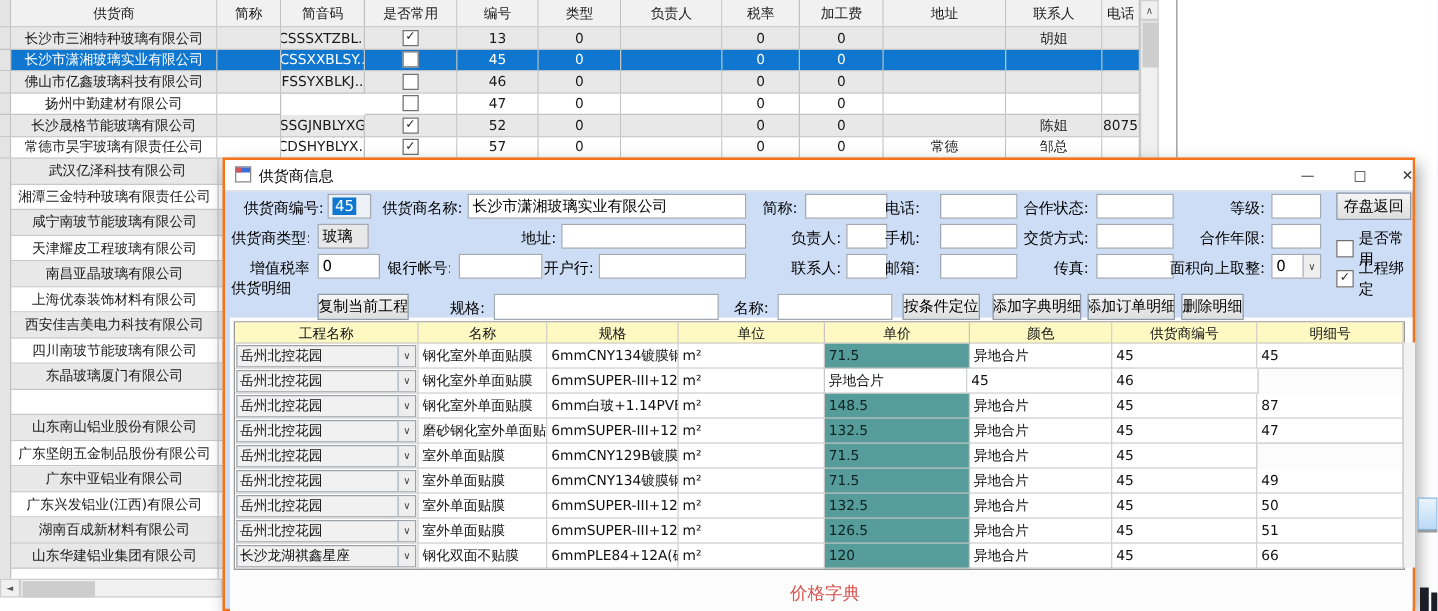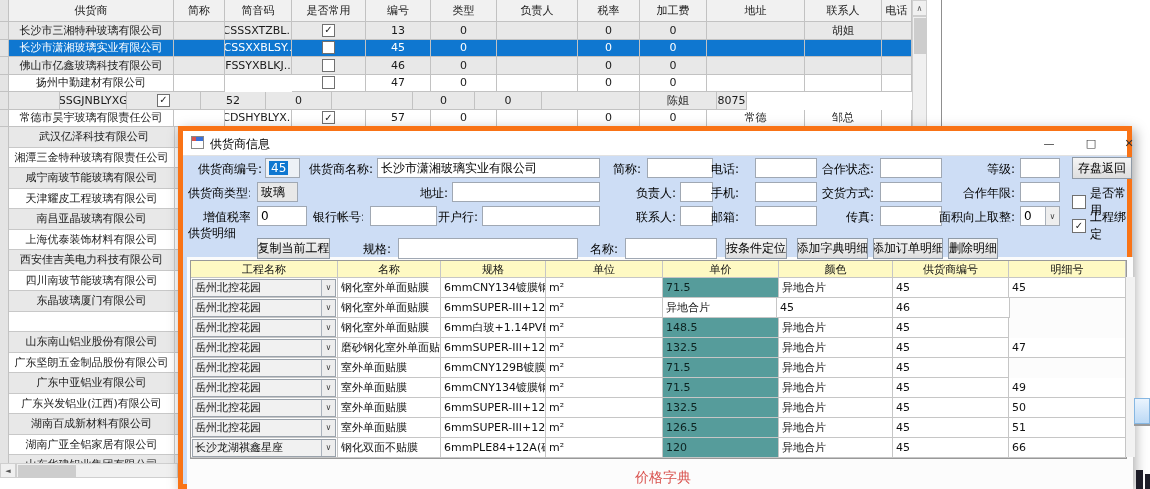--- a/index.html
+++ b/index.html
@@ -15,21 +15,21 @@
   .rh{background:#e4e4e4}
   .cb{width:12px;height:12px;background:#fff;border:1px solid #707070;display:flex;
       align-items:center;justify-content:center;font-size:10px;line-height:1;color:#222;flex:none;box-sizing:content-box}
   .box{position:absolute;box-sizing:border-box;background:#fff;border:1px solid #a0a8b3;height:20px;
        font-size:12px;display:flex;align-items:center;padding:0 3px;overflow:hidden;white-space:nowrap}
   .lbl{position:absolute;font-size:12px;text-align:right;white-space:nowrap;color:#000;overflow:hidden}
   .btn{position:absolute;box-sizing:border-box;background:linear-gradient(#f5f5f5,#dedede);
        border:1px solid #8f9aa6;display:flex;align-items:center;justify-content:center;
        font-size:12px;color:#000;white-space:nowrap;overflow:hidden}
   #dialog{position:absolute;left:178px;top:126px;width:954px;height:363px;background:var(--formbg);
-          border:5px solid #f97316;box-sizing:border-box;box-shadow:3px 4px 12px rgba(0,0,0,.35)}
+          border:2px solid #f97316;box-sizing:border-box;box-shadow:3px 4px 12px rgba(0,0,0,.35)}
   #titlebar{position:absolute;left:0;top:0;width:100%;height:24px;background:#fff;border-bottom:1px solid #e2e2e2}
   .winbtn{position:absolute;top:0;width:36px;height:24px;display:flex;align-items:center;justify-content:center;
           font-size:11px;color:#333}
   .scrltrk{background:#f0f0f0;border:1px solid #cfcfcf;box-sizing:border-box}
   .scrlbtn{display:flex;align-items:center;justify-content:center;font-size:8px;color:#555;background:#f0f0f0}
   .gc{box-sizing:border-box;border-right:1px solid #c6c6c6;border-bottom:1px solid #c6c6c6;
       display:flex;align-items:center;overflow:hidden;white-space:nowrap;font-size:11px;
       flex:none;padding:0 3px;background:#fff;color:#111}
   .gh{background:#fef9c3;justify-content:center;padding:0}
   .combo-arrow{width:13px;height:100%;display:flex;align-items:center;justify-content:center;
@@ -119,20 +119,21 @@
         <div class="c" style="width: 66px; height: 17.5px; background: rgb(255, 255, 255);">0</div>
         <div class="c" style="width: 81px; height: 17.5px; background: rgb(255, 255, 255);"></div>
         <div class="c" style="width: 62px; height: 17.5px; background: rgb(255, 255, 255);">0</div>
         <div class="c" style="width: 67px; height: 17.5px; background: rgb(255, 255, 255);">0</div>
         <div class="c" style="width: 98px; height: 17.5px; background: rgb(255, 255, 255);"></div>
         <div class="c" style="width: 77px; height: 17.5px; background: rgb(255, 255, 255);"></div>
         <div class="c" style="width: 30px; height: 17.5px; background: rgb(255, 255, 255);"></div>
       </div>
       <div class="trow" style="height: 17.5px;">
         <div class="c rh" style="width: 9px; height: 17.5px;"></div>
+        <div class="c" style="width: 165px; height: 17.5px; background: var(--alt);">长沙晟格节能玻璃有限公司</div>
         <div class="c" style="width: 51px; height: 17.5px; background: var(--alt);"></div>
         <div class="c" style="width: 67px; height: 17.5px; background: var(--alt);">CSSGJNBLYXGS</div>
         <div class="c" style="width: 74px; height: 17.5px; background: var(--alt);">
           <div class="cb" style="width: 11px; height: 11px;">✓</div>
         </div>
         <div class="c" style="width: 65px; height: 17.5px; background: var(--alt);">52</div>
         <div class="c" style="width: 66px; height: 17.5px; background: var(--alt);">0</div>
         <div class="c" style="width: 81px; height: 17.5px; background: var(--alt);"></div>
         <div class="c" style="width: 62px; height: 17.5px; background: var(--alt);">0</div>
         <div class="c" style="width: 67px; height: 17.5px; background: var(--alt);">0</div>
@@ -177,21 +178,20 @@
       <div style="height: 20.5px; box-sizing: border-box; border-bottom: 1px solid rgb(200, 200, 200); display: flex; align-items: center; justify-content: center; font-size: 11px; color: rgb(26, 26, 26); overflow: hidden; white-space: nowrap; padding-left: 10px; padding-right: 5px; background: rgb(255, 255, 255);">上海优泰装饰材料有限公司</div>
       <div style="height: 20.5px; box-sizing: border-box; border-bottom: 1px solid rgb(200, 200, 200); display: flex; align-items: center; justify-content: center; font-size: 11px; color: rgb(26, 26, 26); overflow: hidden; white-space: nowrap; padding-left: 10px; padding-right: 5px; background: var(--alt);">西安佳吉美电力科技有限公司</div>
       <div style="height: 20.5px; box-sizing: border-box; border-bottom: 1px solid rgb(200, 200, 200); display: flex; align-items: center; justify-content: center; font-size: 11px; color: rgb(26, 26, 26); overflow: hidden; white-space: nowrap; padding-left: 10px; padding-right: 5px; background: rgb(255, 255, 255);">四川南玻节能玻璃有限公司</div>
       <div style="height: 20.5px; box-sizing: border-box; border-bottom: 1px solid rgb(200, 200, 200); display: flex; align-items: center; justify-content: center; font-size: 11px; color: rgb(26, 26, 26); overflow: hidden; white-space: nowrap; padding-left: 10px; padding-right: 5px; background: var(--alt);">东晶玻璃厦门有限公司</div>
       <div style="height: 20.5px; box-sizing: border-box; border-bottom: 1px solid rgb(200, 200, 200); display: flex; align-items: center; justify-content: center; font-size: 11px; color: rgb(26, 26, 26); overflow: hidden; white-space: nowrap; padding-left: 10px; padding-right: 5px; background: rgb(255, 255, 255);"></div>
       <div style="height: 20.5px; box-sizing: border-box; border-bottom: 1px solid rgb(200, 200, 200); display: flex; align-items: center; justify-content: center; font-size: 11px; color: rgb(26, 26, 26); overflow: hidden; white-space: nowrap; padding-left: 10px; padding-right: 5px; background: var(--alt);">山东南山铝业股份有限公司</div>
       <div style="height: 20.5px; box-sizing: border-box; border-bottom: 1px solid rgb(200, 200, 200); display: flex; align-items: center; justify-content: center; font-size: 11px; color: rgb(26, 26, 26); overflow: hidden; white-space: nowrap; padding-left: 10px; padding-right: 5px; background: rgb(255, 255, 255);">广东坚朗五金制品股份有限公司</div>
       <div style="height: 20.5px; box-sizing: border-box; border-bottom: 1px solid rgb(200, 200, 200); display: flex; align-items: center; justify-content: center; font-size: 11px; color: rgb(26, 26, 26); overflow: hidden; white-space: nowrap; padding-left: 10px; padding-right: 5px; background: var(--alt);">广东中亚铝业有限公司</div>
       <div style="height: 20.5px; box-sizing: border-box; border-bottom: 1px solid rgb(200, 200, 200); display: flex; align-items: center; justify-content: center; font-size: 11px; color: rgb(26, 26, 26); overflow: hidden; white-space: nowrap; padding-left: 10px; padding-right: 5px; background: rgb(255, 255, 255);">广东兴发铝业(江西)有限公司</div>
       <div style="height: 20.5px; box-sizing: border-box; border-bottom: 1px solid rgb(200, 200, 200); display: flex; align-items: center; justify-content: center; font-size: 11px; color: rgb(26, 26, 26); overflow: hidden; white-space: nowrap; padding-left: 10px; padding-right: 5px; background: var(--alt);">湖南百成新材料有限公司</div>
-      <div style="height: 20.5px; box-sizing: border-box; border-bottom: 1px solid rgb(200, 200, 200); display: flex; align-items: center; justify-content: center; font-size: 11px; color: rgb(26, 26, 26); overflow: hidden; white-space: nowrap; padding-left: 10px; padding-right: 5px; background: rgb(255, 255, 255);">湖南广亚全铝家居有限公司</div>
       <div style="height: 20.5px; box-sizing: border-box; border-bottom: 1px solid rgb(200, 200, 200); display: flex; align-items: center; justify-content: center; font-size: 11px; color: rgb(26, 26, 26); overflow: hidden; white-space: nowrap; padding-left: 10px; padding-right: 5px; background: var(--alt);">山东华建铝业集团有限公司</div>
     </div>
   <div class="abs" style="left:0;top:127px;width:9px;height:336px;background:#e4e4e4;border-right:1px solid #c2c2c2;box-sizing:border-box"></div>
   <div class="abs" style="left:174px;top:127px;width:1px;height:336px;background:#c8c8c8"></div>
 
   <div class="abs" style="left:0;top:463px;width:178px;height:15px">
     <div style="display:flex;height:15px">
       <div class="scrlbtn" style="width:16px;height:15px;border:1px solid #cfcfcf;box-sizing:border-box;font-size:7px">◄</div>
       <div class="scrltrk" style="flex:1;height:15px">
         <div style="width:58px;height:13px;margin:1px;background:#cdcdcd"></div>
@@ -328,20 +328,21 @@
               <div style="flex: 1 1 0%; overflow: hidden;">岳州北控花园</div>
               <div class="combo-arrow" style="height: 16px;">∨</div>
             </div>
           </div>
           <div class="gc" style="width: 103px; height: 20px;">钢化室外单面贴膜</div>
           <div class="gc" style="width: 105px; height: 20px;">6mm白玻+1.14PVB+6mm...</div>
           <div class="gc" style="width: 117px; height: 20px;">m²</div>
           <div class="gc" style="width: 116px; height: 20px; background: var(--teal); color: rgb(12, 35, 33);">148.5</div>
           <div class="gc" style="width: 114px; height: 20px;">异地合片</div>
           <div class="gc" style="width: 116px; height: 20px;">45</div>
+          <div class="gc" style="width: 117px; height: 20px;">87</div>
         </div>
         <div class="trow" style="height: 20px;">
           <div class="gc" style="width: 147px; height: 20px; padding: 1px;">
             <div style="flex: 1 1 0%; height: 16px; background: rgb(241, 241, 241); border: 1px solid rgb(154, 162, 171); display: flex; align-items: center; overflow: hidden; padding-left: 2px; font-size: 11px; white-space: nowrap;">
               <div style="flex: 1 1 0%; overflow: hidden;">岳州北控花园</div>
               <div class="combo-arrow" style="height: 16px;">∨</div>
             </div>
           </div>
           <div class="gc" style="width: 103px; height: 20px;">磨砂钢化室外单面贴膜</div>
           <div class="gc" style="width: 105px; height: 20px;">6mmSUPER-III+12A(硅...</div>

